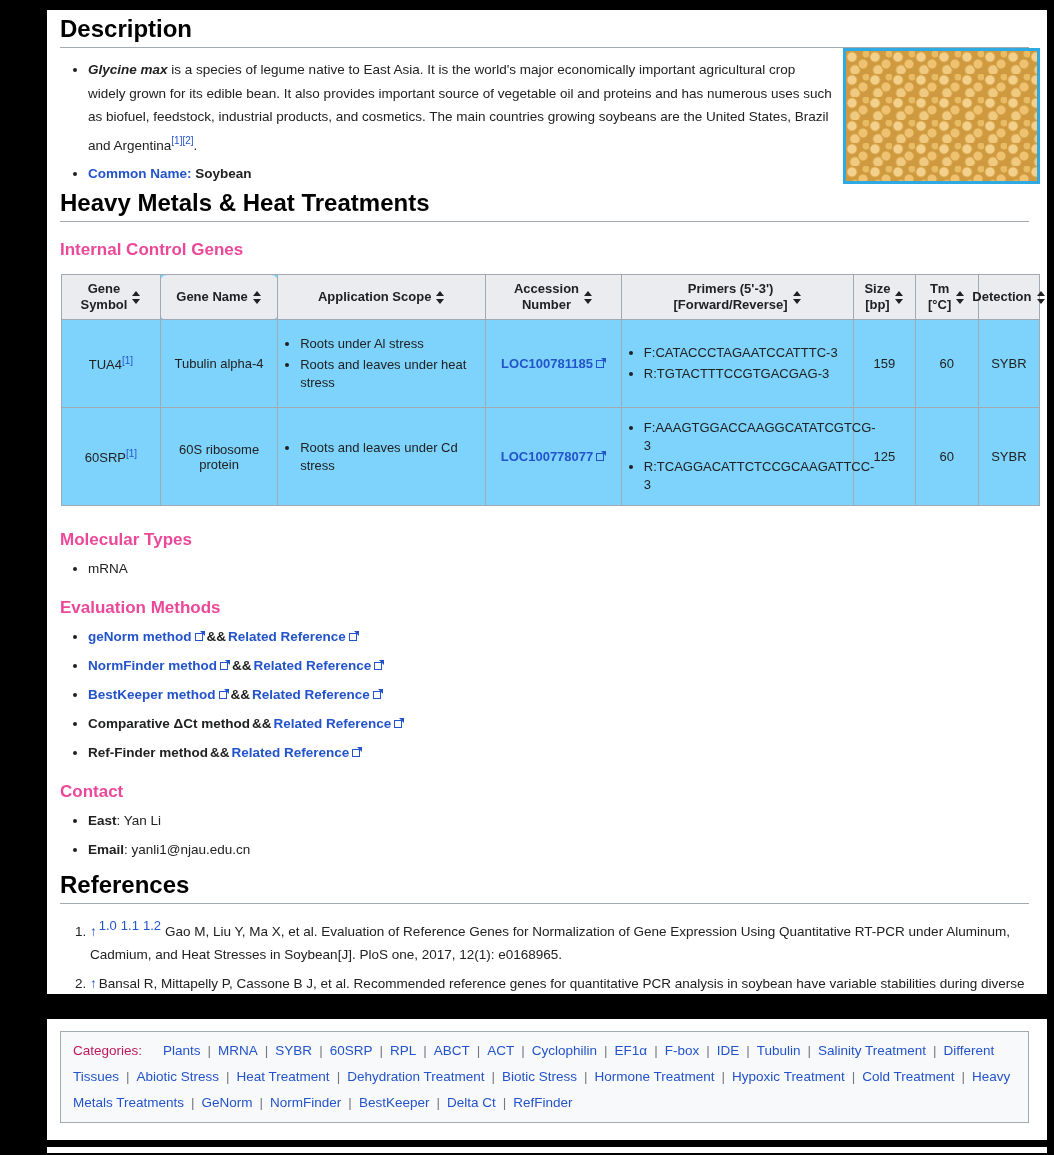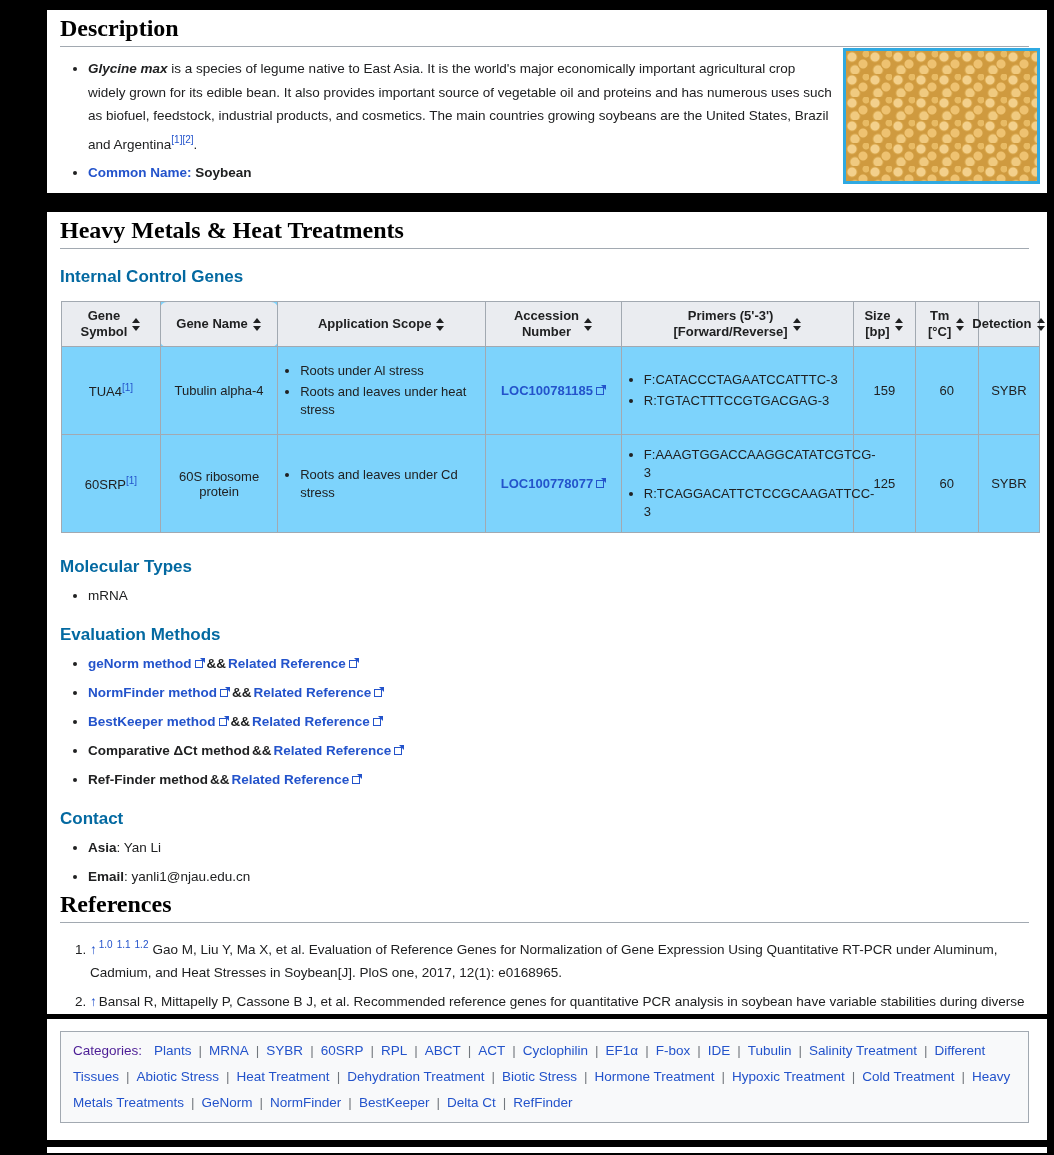--- a/index.html
+++ b/index.html
@@ -1,28 +1,28 @@
 <!DOCTYPE html>
 <html><head>
 <meta charset="utf-8">
 <style>
   * { margin:0; padding:0; box-sizing:border-box; }
   html,body { background:#000; }
   body { font-family:"Liberation Sans","DejaVu Sans",sans-serif; color:#202122; }
   #canvas { position:relative; width:1054px; height:1155px; background:#000; overflow:hidden; }
   .panel { position:absolute; left:47px; width:1000px; background:#fff; overflow:hidden; padding:0 18px 0 13px; }
   .p1 { top:10px;  height:183px; }
-  .p2 { top:212px; height:683px; }
-  .p3 { top:886px; height:128px; }
+  .p2 { top:184px; height:683px; }
+  .p3 { top:866px; height:128px; }
   .p4 { top:1019px; height:121px; }
   .sliver { top:1147px; height:6px; padding:0; }
 
-  h2.wiki { font-family:Liberation Serif, serif; font-weight:bold; font-size:24px;
+  h2.wiki { font-family:Liberation Sans, sans-serif; font-weight:bold; font-size:24px;
             color:#000; padding:5px 0 4px 0; border-bottom:1px solid #a2a9b1; }
-  h3.wiki { font-size:17px; font-weight:bold; margin:18px 0 8px 0; color:#0369a1; }
+  h3.wiki { font-size:17px; font-weight:bold; margin:18px 0 8px 0; color:#ec4899; }
 
   a, .link { color:#2353cb; text-decoration:none; cursor:pointer; }
   .b { font-weight:bold; }
   sup { font-size:10px; color:#2353cb; font-weight:normal; }
 
   
   .ext { display:inline-block; width:10px; height:10px; position:relative; margin-left:3px; }
   .ext::before { content:""; position:absolute; left:0; bottom:0; width:6px; height:6px; border:1px solid #2353cb; }
   .ext::after  { content:""; position:absolute; top:0; right:0; width:0; height:0;
                  border-top:5px solid #2353cb; border-left:5px solid transparent; }
@@ -62,26 +62,26 @@
   
   .blist { margin:6px 0 0 28px; font-size:13.5px; }
   .blist li { margin-bottom:7px; line-height:22px; }
   .joiner { color:#202122; font-weight:bold; margin:0 2px; }
   .contact-val { font-weight:normal;margin-top:44px; }
 
   
   .ref-list { margin:10px 0 0 30px; font-size:13.5px; }
   .ref-list li { margin-bottom:6px; line-height:23px; }
   .ref-arrow { color:#2353cb; margin-right:2px; }
-  .backref { color:#2353cb; font-size:10px; vertical-align:super; margin-right:4px; cursor:pointer;text-align:center; }
+  .backref { color:#2353cb; font-size:13px; vertical-align:super; margin-right:4px; cursor:pointer;text-align:center; }
 
   
   .cat-box { margin-top:12px; border:1px solid #a2a9b1; background:#f8f9fa; padding:6px 12px;
              font-size:13.5px; line-height:26px; }
-  .cat-label { color:#4c1d95; margin-right:12px;text-align:center; }
+  .cat-label { color:#be185d; margin-right:21px;text-align:center; }
   .cat-pipe { color:#72777d; margin:0 7px; }
   .cat-item:nth-of-type(1) .cat-pipe { display:none; }
   .cat-link { color:#2353cb; }
 </style>
 </head>
 <body>
 
 <div id="canvas">
 
   <section class="panel p1">
@@ -234,21 +234,21 @@
     <ul class="blist">
       <li><span class="b link">geNorm method</span><span class="ext"></span><span class="joiner">&amp;&amp;</span><span class="b link">Related Reference</span><span class="ext"></span></li>
       <li><span class="b link">NormFinder method</span><span class="ext"></span><span class="joiner">&amp;&amp;</span><span class="b link">Related Reference</span><span class="ext"></span></li>
       <li><span class="b link">BestKeeper method</span><span class="ext"></span><span class="joiner">&amp;&amp;</span><span class="b link">Related Reference</span><span class="ext"></span></li>
       <li><span class="b">Comparative ΔCt method</span><span class="joiner">&amp;&amp;</span><span class="b link">Related Reference</span><span class="ext"></span></li>
       <li><span class="b">Ref-Finder method</span><span class="joiner">&amp;&amp;</span><span class="b link">Related Reference</span><span class="ext"></span></li>
     </ul>
 
     <h3 class="wiki">Contact</h3>
     <ul class="blist">
-      <li><span class="b">Asia</span><span class="contact-val">: Yan Li</span></li>
+      <li><span class="b">East</span><span class="contact-val">: Yan Li</span></li>
       <li><span class="b">Email</span><span class="contact-val">: yanli1@njau.edu.cn</span></li>
 
     </ul>
 
   </section>
 
   <section class="panel p3">
     <h2 class="wiki">References</h2>
     <ol class="ref-list">
       <li>

